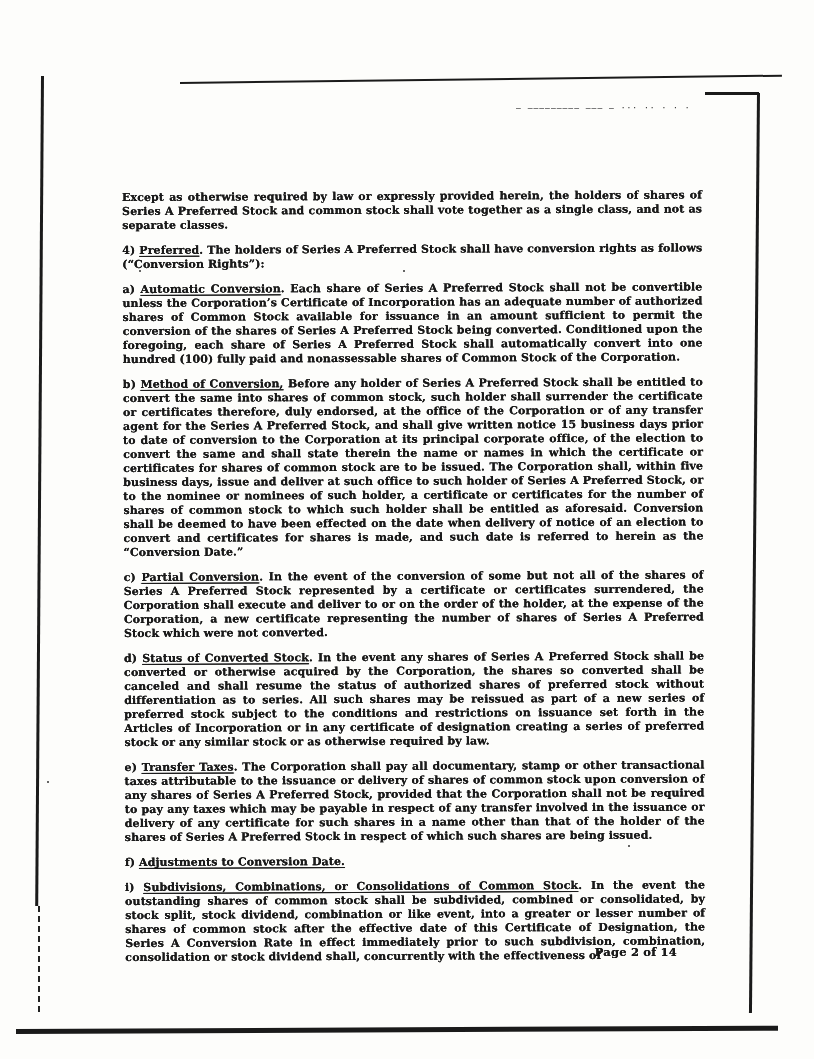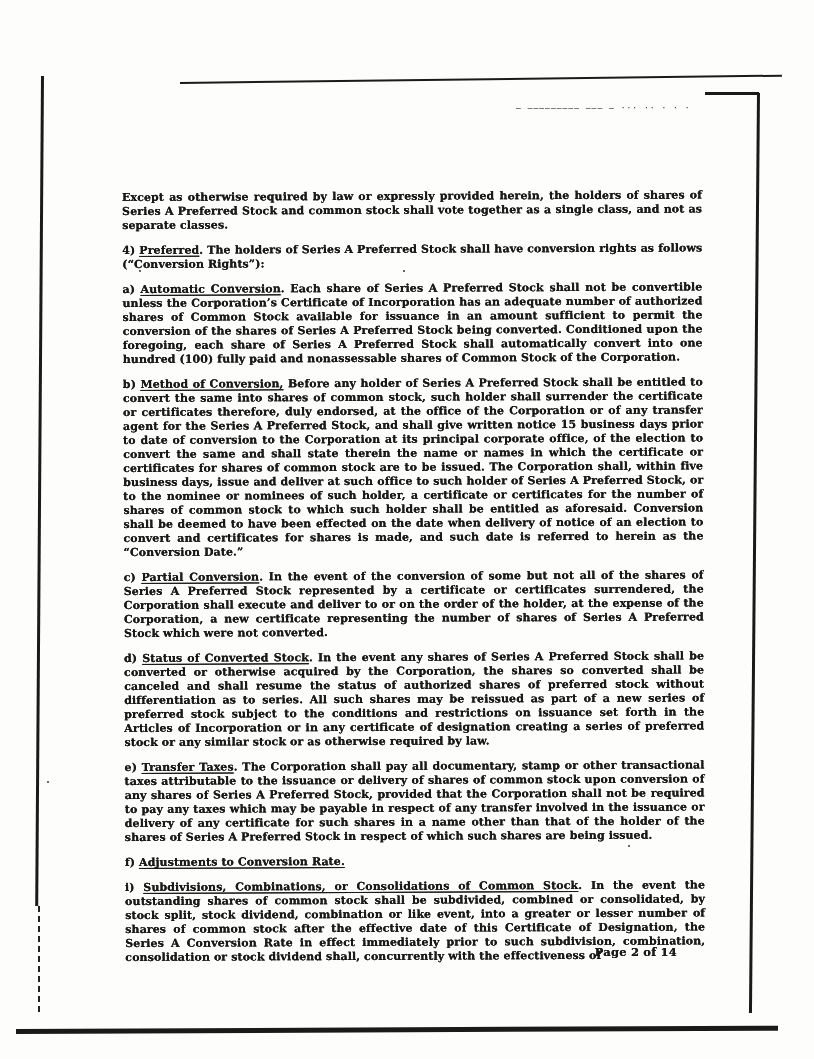--- a/index.html
+++ b/index.html
@@ -83,21 +83,21 @@
 
     <p class="para">
       <span>d) </span><span class="u">Status of Converted Stock</span><span>. In the event any shares of Series A Preferred Stock shall be converted or otherwise acquired by the Corporation, the shares so converted shall be canceled and shall resume the status of authorized shares of preferred stock without differentiation as to series. All such shares may be reissued as part of a new series of preferred stock subject to the conditions and restrictions on issuance set forth in the Articles of Incorporation or in any certificate of designation creating a series of preferred stock or any similar stock or as otherwise required by law.</span>
     </p>
 
     <p class="para">
       <span>e) </span><span class="u">Transfer Taxes</span><span>. The Corporation shall pay all documentary, stamp or other transactional taxes attributable to the issuance or delivery of shares of common stock upon conversion of any shares of Series A Preferred Stock, provided that the Corporation shall not be required to pay any taxes which may be payable in respect of any transfer involved in the issuance or delivery of any certificate for such shares in a name other than that of the holder of the shares of Series A Preferred Stock in respect of which such shares are being issued.</span>
     </p>
 
     <p class="para">
-      <span>f) </span><span class="u">Adjustments to Conversion Rate.</span><span></span>
+      <span>f) </span><span class="u">Adjustments to Conversion Date.</span><span></span>
     </p>
 
     <p class="para">
       <span>i) </span><span class="u">Subdivisions, Combinations, or Consolidations of Common Stock</span><span>. In the event the outstanding shares of common stock shall be subdivided, combined or consolidated, by stock split, stock dividend, combination or like event, into a greater or lesser number of shares of common stock after the effective date of this Certificate of Designation, the Series A Conversion Rate in effect immediately prior to such subdivision, combination, consolidation or stock dividend shall, concurrently with the effectiveness of</span>
     </p>
 
   </div>
 
   <div class="footer">Page 2 of 14</div>
 

